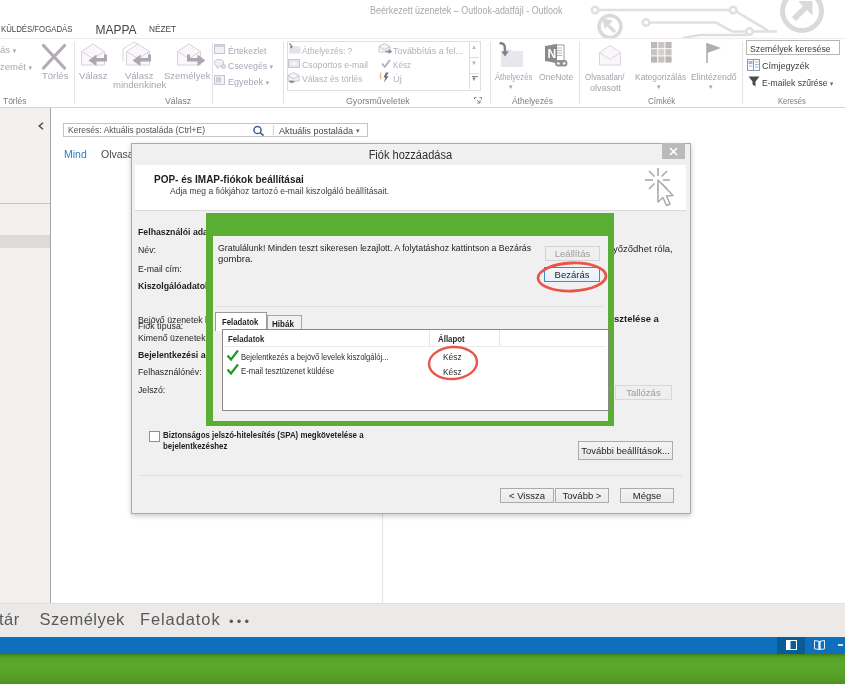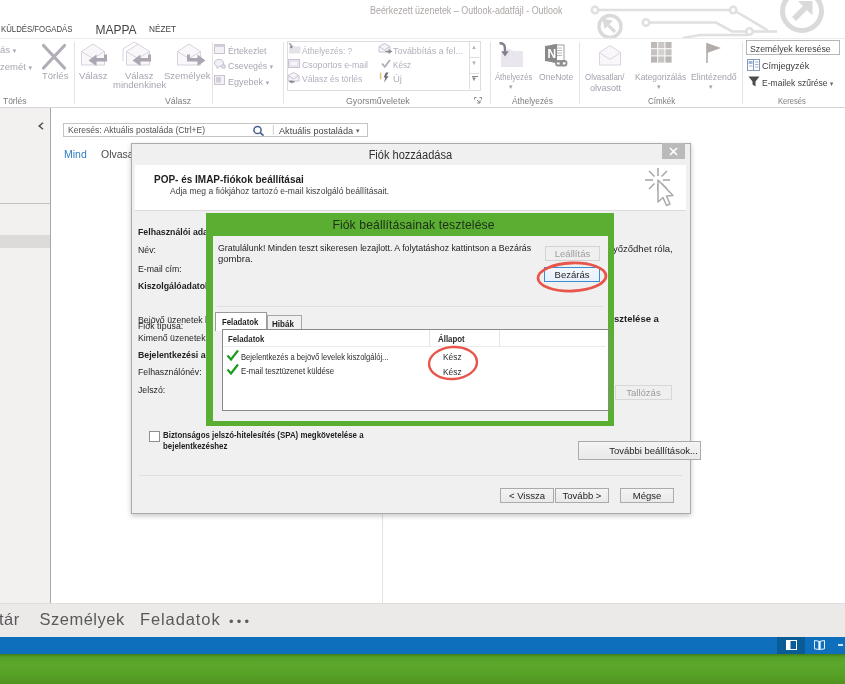--- a/index.html
+++ b/index.html
@@ -310,32 +310,31 @@
 
   <div class="abs" style="left:482px;top:99.5px;font-size:9.5px;color:#1e1e1e;">yőződhet róla,</div>
   <div class="abs" style="left:483px;top:170px;font-size:9.5px;font-weight:bold;color:#1e1e1e;">sztelése a</div>
 
   <div class="abs" style="left:484px;top:242px;width:55px;height:13px;border:1px solid #d9d7d7;background:#efefef;text-align:center;font-size:9.5px;color:#9c9a9a;line-height:13px;">Tallózás</div>
 
   <div class="abs" style="left:18px;top:287.5px;width:9px;height:9px;background:#fff;border:1px solid #8f8d8d;"></div>
   <div class="abs" style="left:31.5px;top:286px;font-size:9.5px;font-weight:bold;color:#1e1e1e;"><span class="sx" style="transform:scaleX(0.83);">Biztonságos jelszó-hitelesítés (SPA) megkövetelése a</span></div>
   <div class="abs" style="left:31.5px;top:297px;font-size:9.5px;font-weight:bold;color:#1e1e1e;"><span class="sx" style="transform:scaleX(0.83);">bejelentkezéshez</span></div>
 
-  <div class="abs" style="left:447px;top:298px;width:93px;height:17px;border:1px solid #ababab;background:linear-gradient(#f4f4f4,#e9e9e9);text-align:center;font-size:9.5px;color:#1e1e1e;line-height:17px;padding-left:28px;">További beállítások...</div>
+  <div class="abs" style="left:447px;top:298px;width:93px;height:17px;border:1px solid #ababab;background:linear-gradient(#f4f4f4,#e9e9e9);text-align:center;font-size:9.5px;color:#1e1e1e;line-height:17px;">További beállítások...</div>
 
   <div class="abs" style="left:8px;top:332px;width:543px;height:1px;background:#dfdddd;"></div>
 
   <div class="abs" style="left:369px;top:345px;width:52px;height:13px;border:1px solid #ababab;background:linear-gradient(#f4f4f4,#e9e9e9);text-align:center;font-size:9.5px;color:#1e1e1e;line-height:13px;">&lt; Vissza</div>
   <div class="abs" style="left:424px;top:345px;width:52px;height:13px;border:1px solid #ababab;background:linear-gradient(#f4f4f4,#e9e9e9);text-align:center;font-size:9.5px;color:#1e1e1e;line-height:13px;">Tovább &gt;</div>
   <div class="abs" style="left:489px;top:345px;width:52px;height:13px;border:1px solid #ababab;background:linear-gradient(#f4f4f4,#e9e9e9);text-align:center;font-size:9.5px;color:#1e1e1e;line-height:13px;">Mégse</div>
 </div>
 
 <div class="abs" style="left:206px;top:213px;width:408px;height:213px;background:#5aaf33;"></div>
 <div class="abs" style="left:206px;top:213px;width:408px;height:213px;">
-  <div class="abs" style="left:3.5px;top:4.5px;width:408px;text-align:center;font-size:12.2px;letter-spacing:0.1px;color:#20301a;">Fiók beállításainak tesztelése</div>
   <div class="abs" style="left:7px;top:23px;width:395px;height:185px;background:#f0f0f0;"></div>
   <div class="abs" style="left:12px;top:29px;font-size:9.5px;color:#1e1e1e;"><span class="sx" style="transform:scaleX(0.925);">Gratulálunk! Minden teszt sikeresen lezajlott. A folytatáshoz kattintson a Bezárás</span></div>
   <div class="abs" style="left:12px;top:40px;font-size:9.5px;color:#1e1e1e;">gombra.</div>
 
   <div class="abs" style="left:339px;top:33px;width:53px;height:13px;border:1px solid #d4d2d2;background:#efefef;text-align:center;font-size:9.5px;color:#9e9c9c;line-height:13px;">Leállítás</div>
   <div class="abs" style="left:338px;top:54px;width:54px;height:13px;border:1px solid #3c8bd5;background:linear-gradient(#f2f7fc,#e8f1fa);text-align:center;font-size:9.5px;color:#1e1e1e;line-height:13px;">Bezárás</div>
 
   <div class="abs" style="left:11px;top:93px;width:386px;height:1px;background:#e0dede;"></div>
 
   <div class="abs" style="left:9px;top:99px;width:50px;height:18px;background:#fff;border:1px solid #9a9898;border-bottom:none;"></div>

